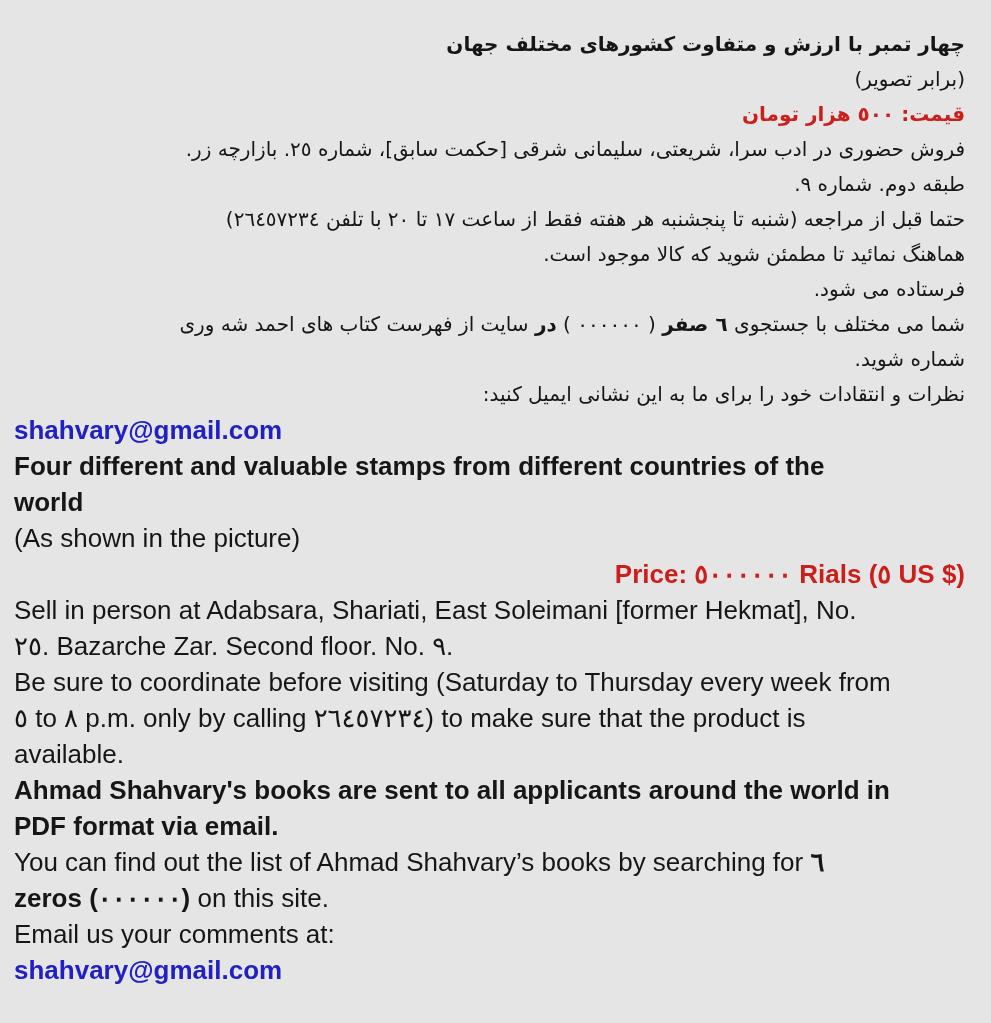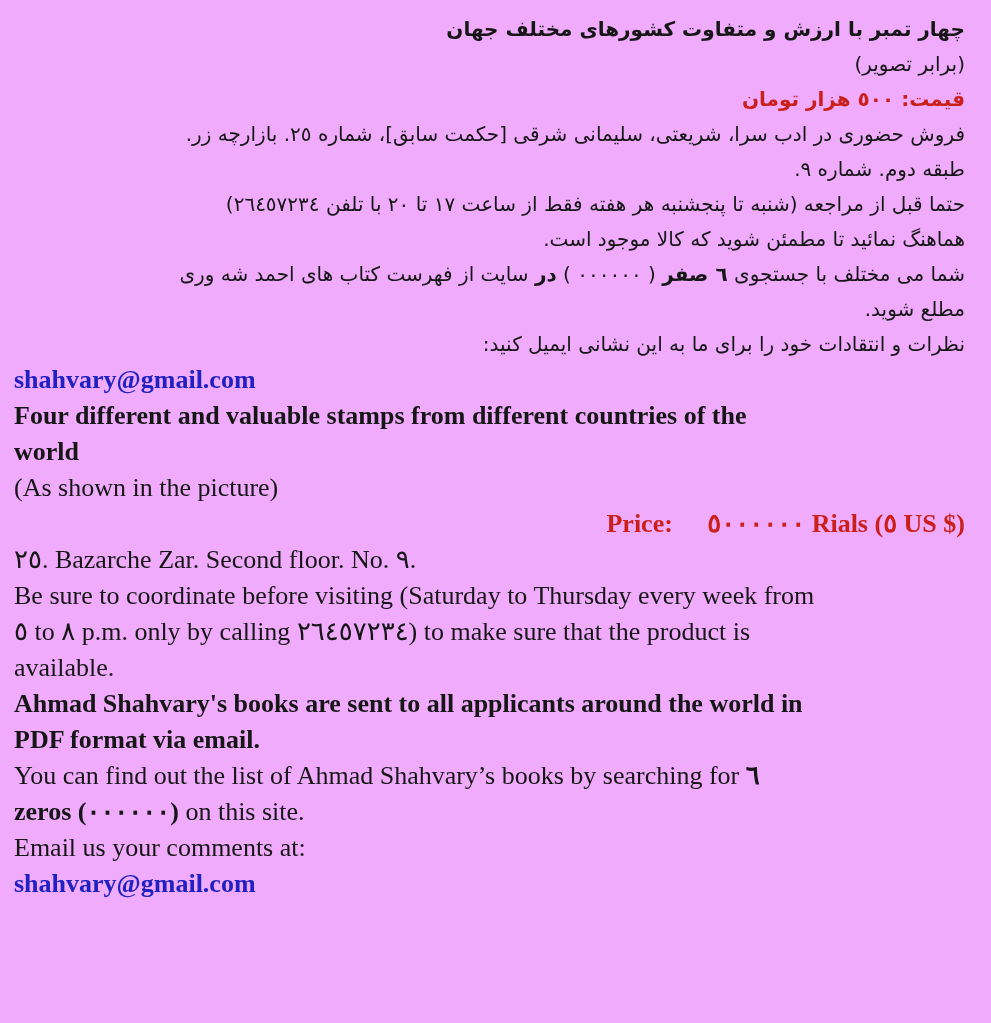--- a/index.html
+++ b/index.html
@@ -9,84 +9,86 @@
   }
   body {
     width: 991px;
     height: 1023px;
     overflow: hidden;
   }
   .page {
     box-sizing: border-box;
     width: 991px;
     height: 1023px;
-    padding: 12px 26px 0 14px;
-    background: #f0abfc;
+    padding: 27px 26px 0 14px;
+    background: #e5e5e5;
   }
   
   .fa {
     direction: rtl;
     unicode-bidi: embed;
     text-align: right;
     font-family: "DejaVu Sans", sans-serif;
     font-size: 20px;
     line-height: 35px;
     color: #161616;
     white-space: nowrap;
   }
   
   .en {
     direction: ltr;
     text-align: left;
-    font-family: Liberation Serif, serif;
+    font-family: Liberation Sans, sans-serif;
     font-size: 26px;
     line-height: 36px;
     color: #161616;
     white-space: nowrap;
   }
   .b   { font-weight: bold; }
   .red { color: #cb1f1c; text-align: right; }
   .blue{ color: #2121c3; }
-  .sp  { letter-spacing: 6px; margin-left: 28px; }
+  .sp  { letter-spacing: 6px; }
   .sp-sm { letter-spacing: 4px; }
   .email {
     cursor: pointer;
   }
 </style>
 </head>
 <body>
 
 <div class="page">
 
   <div class="fa b">چهار تمبر با ارزش و متفاوت کشورهای مختلف جهان</div>
   <div class="fa">(برابر تصویر)</div>
   <div class="fa b red">قیمت: ٥٠٠ هزار تومان</div>
   <div class="fa">فروش حضوری در ادب سرا، شریعتی، سلیمانی شرقی [حکمت سابق]، شماره ٢٥. بازارچه زر.</div>
   <div class="fa">طبقه دوم. شماره ٩.</div>
   <div class="fa">حتما قبل از مراجعه (شنبه تا پنجشنبه هر هفته فقط از ساعت ١٧ تا ٢٠ با تلفن ٢٦٤٥٧٢٣٤)</div>
   <div class="fa">هماهنگ نمائید تا مطمئن شوید که کالا موجود است.</div>
 
+  <div class="fa">فرستاده می شود.</div>
 
   <div class="fa">
     <span>شما می مختلف با جستجوی </span><span class="b">٦ صفر</span><span> ( </span><span class="sp-sm">٠٠٠٠٠٠</span><span> ) </span><span class="b">در</span><span> سایت از فهرست کتاب های احمد شه وری</span>
   </div>
-  <div class="fa">مطلع شوید.</div>
+  <div class="fa">شماره شوید.</div>
 
   <div class="fa">نظرات و انتقادات خود را برای ما به این نشانی ایمیل کنید:</div>
 
   <div class="en b blue email">shahvary@gmail.com</div>
 
   <div class="en b">Four different and valuable stamps from different countries of the</div>
   <div class="en b">world</div>
   <div class="en">(As shown in the picture)</div>
 
   <div class="en b red">
     <span>Price: </span><span class="sp">٥٠٠٠٠٠٠</span><span> Rials (٥ US $)</span>
   </div>
 
+  <div class="en">Sell in person at Adabsara, Shariati, East Soleimani [former Hekmat], No.</div>
   <div class="en">٢٥. Bazarche Zar. Second floor. No. ٩.</div>
 
   <div class="en">Be sure to coordinate before visiting (Saturday to Thursday every week from</div>
   <div class="en">٥ to ٨ p.m. only by calling ٢٦٤٥٧٢٣٤) to make sure that the product is</div>
   <div class="en">available.</div>
 
   <div class="en b">Ahmad Shahvary's books are sent to all applicants around the world in</div>
   <div class="en b">PDF format via email.</div>
 
   <div class="en">

